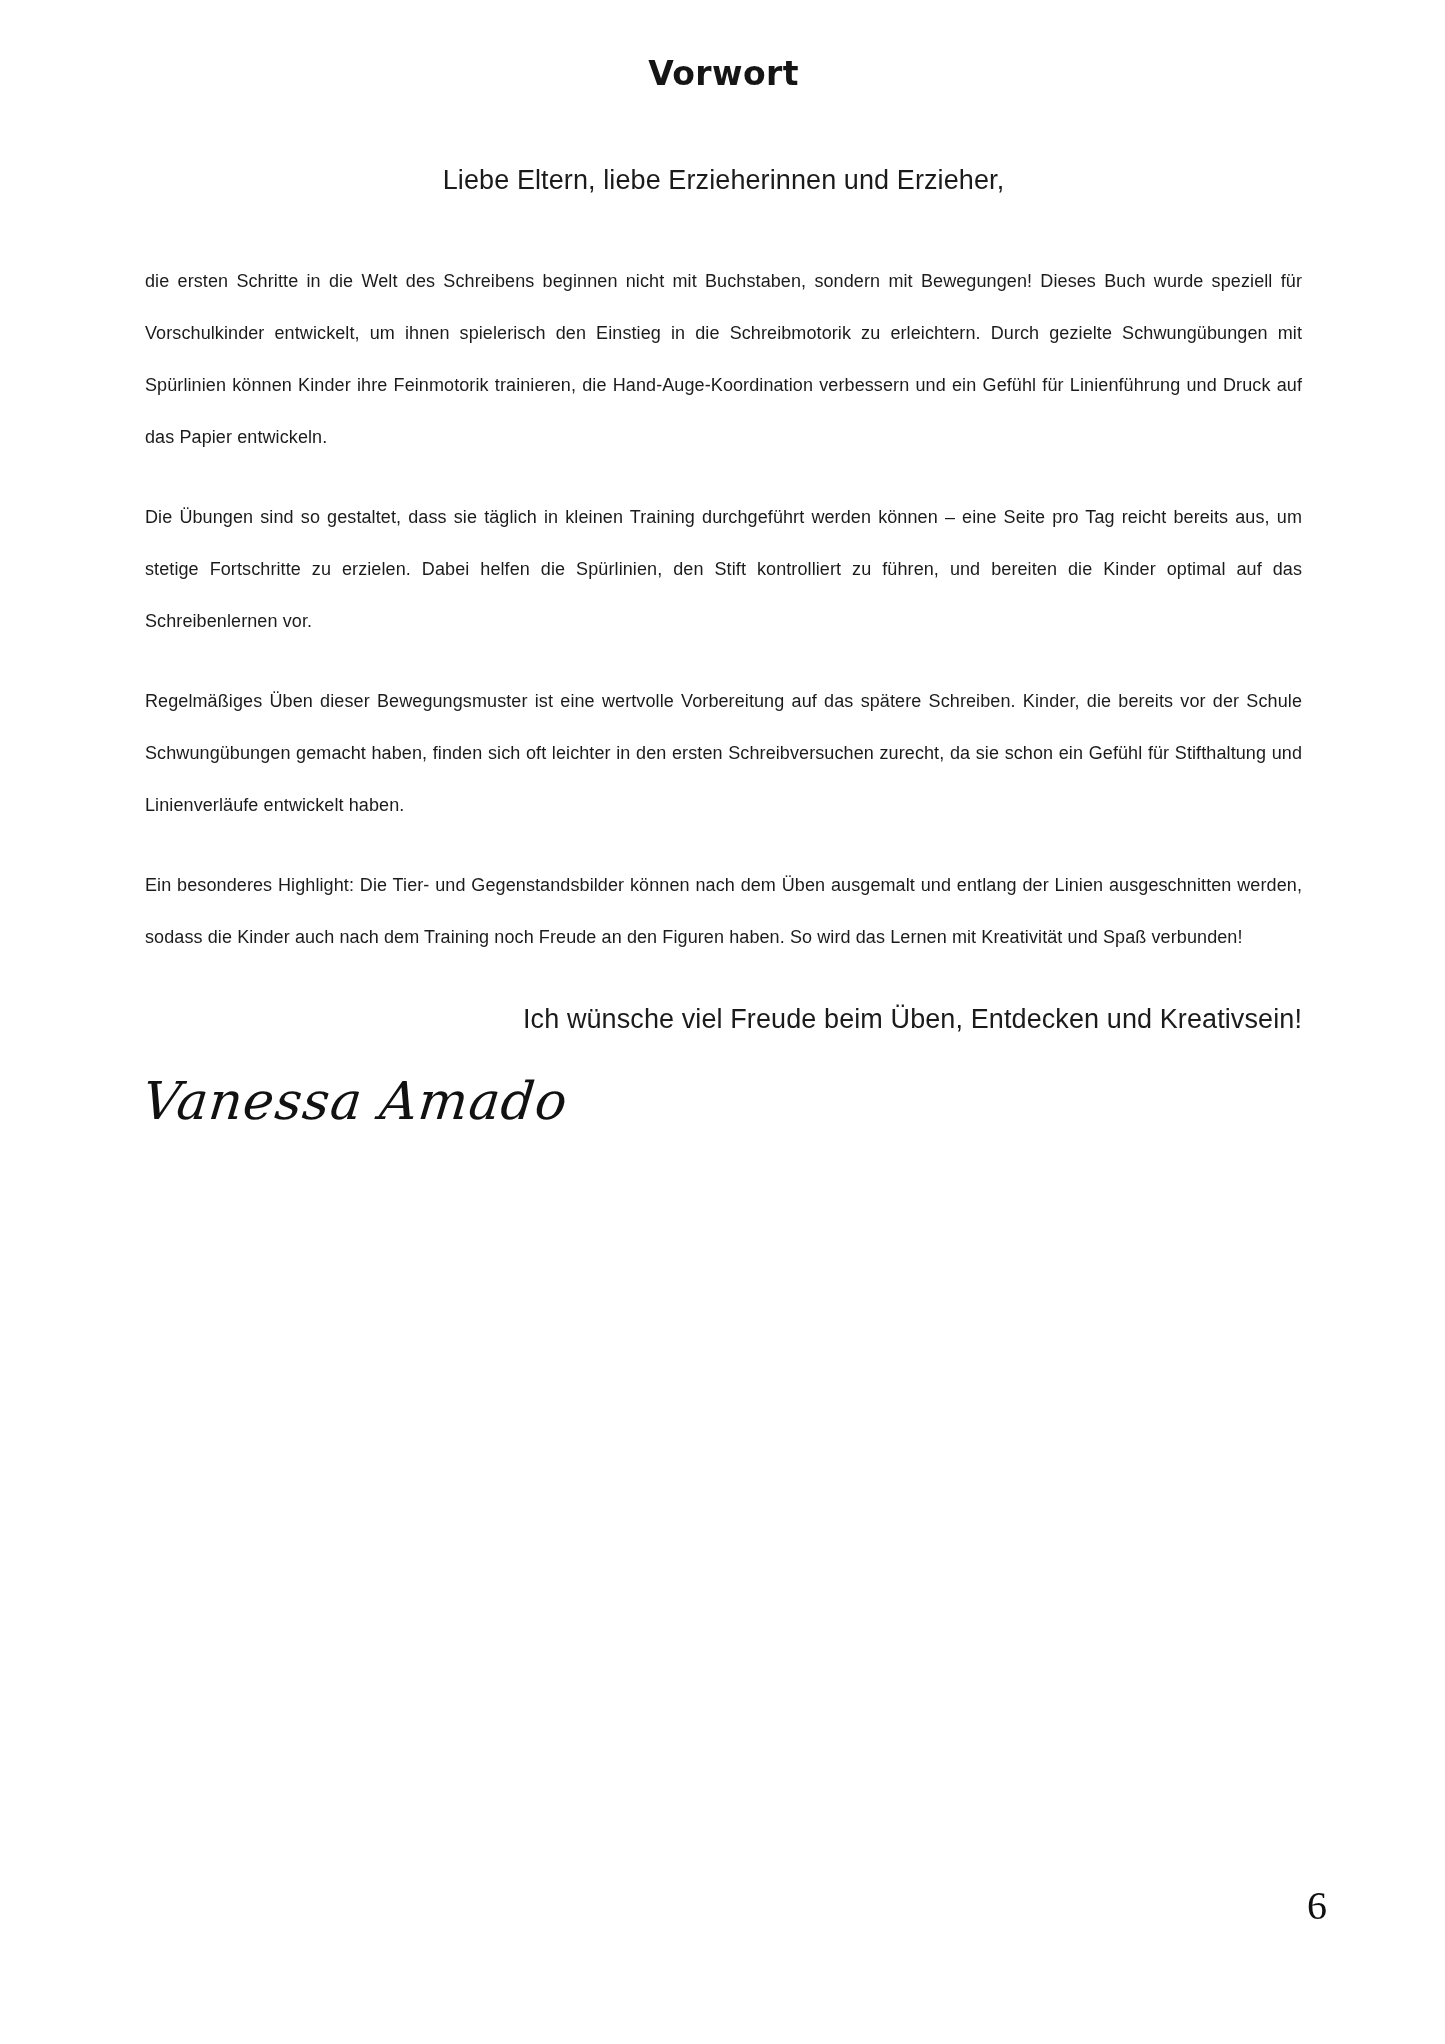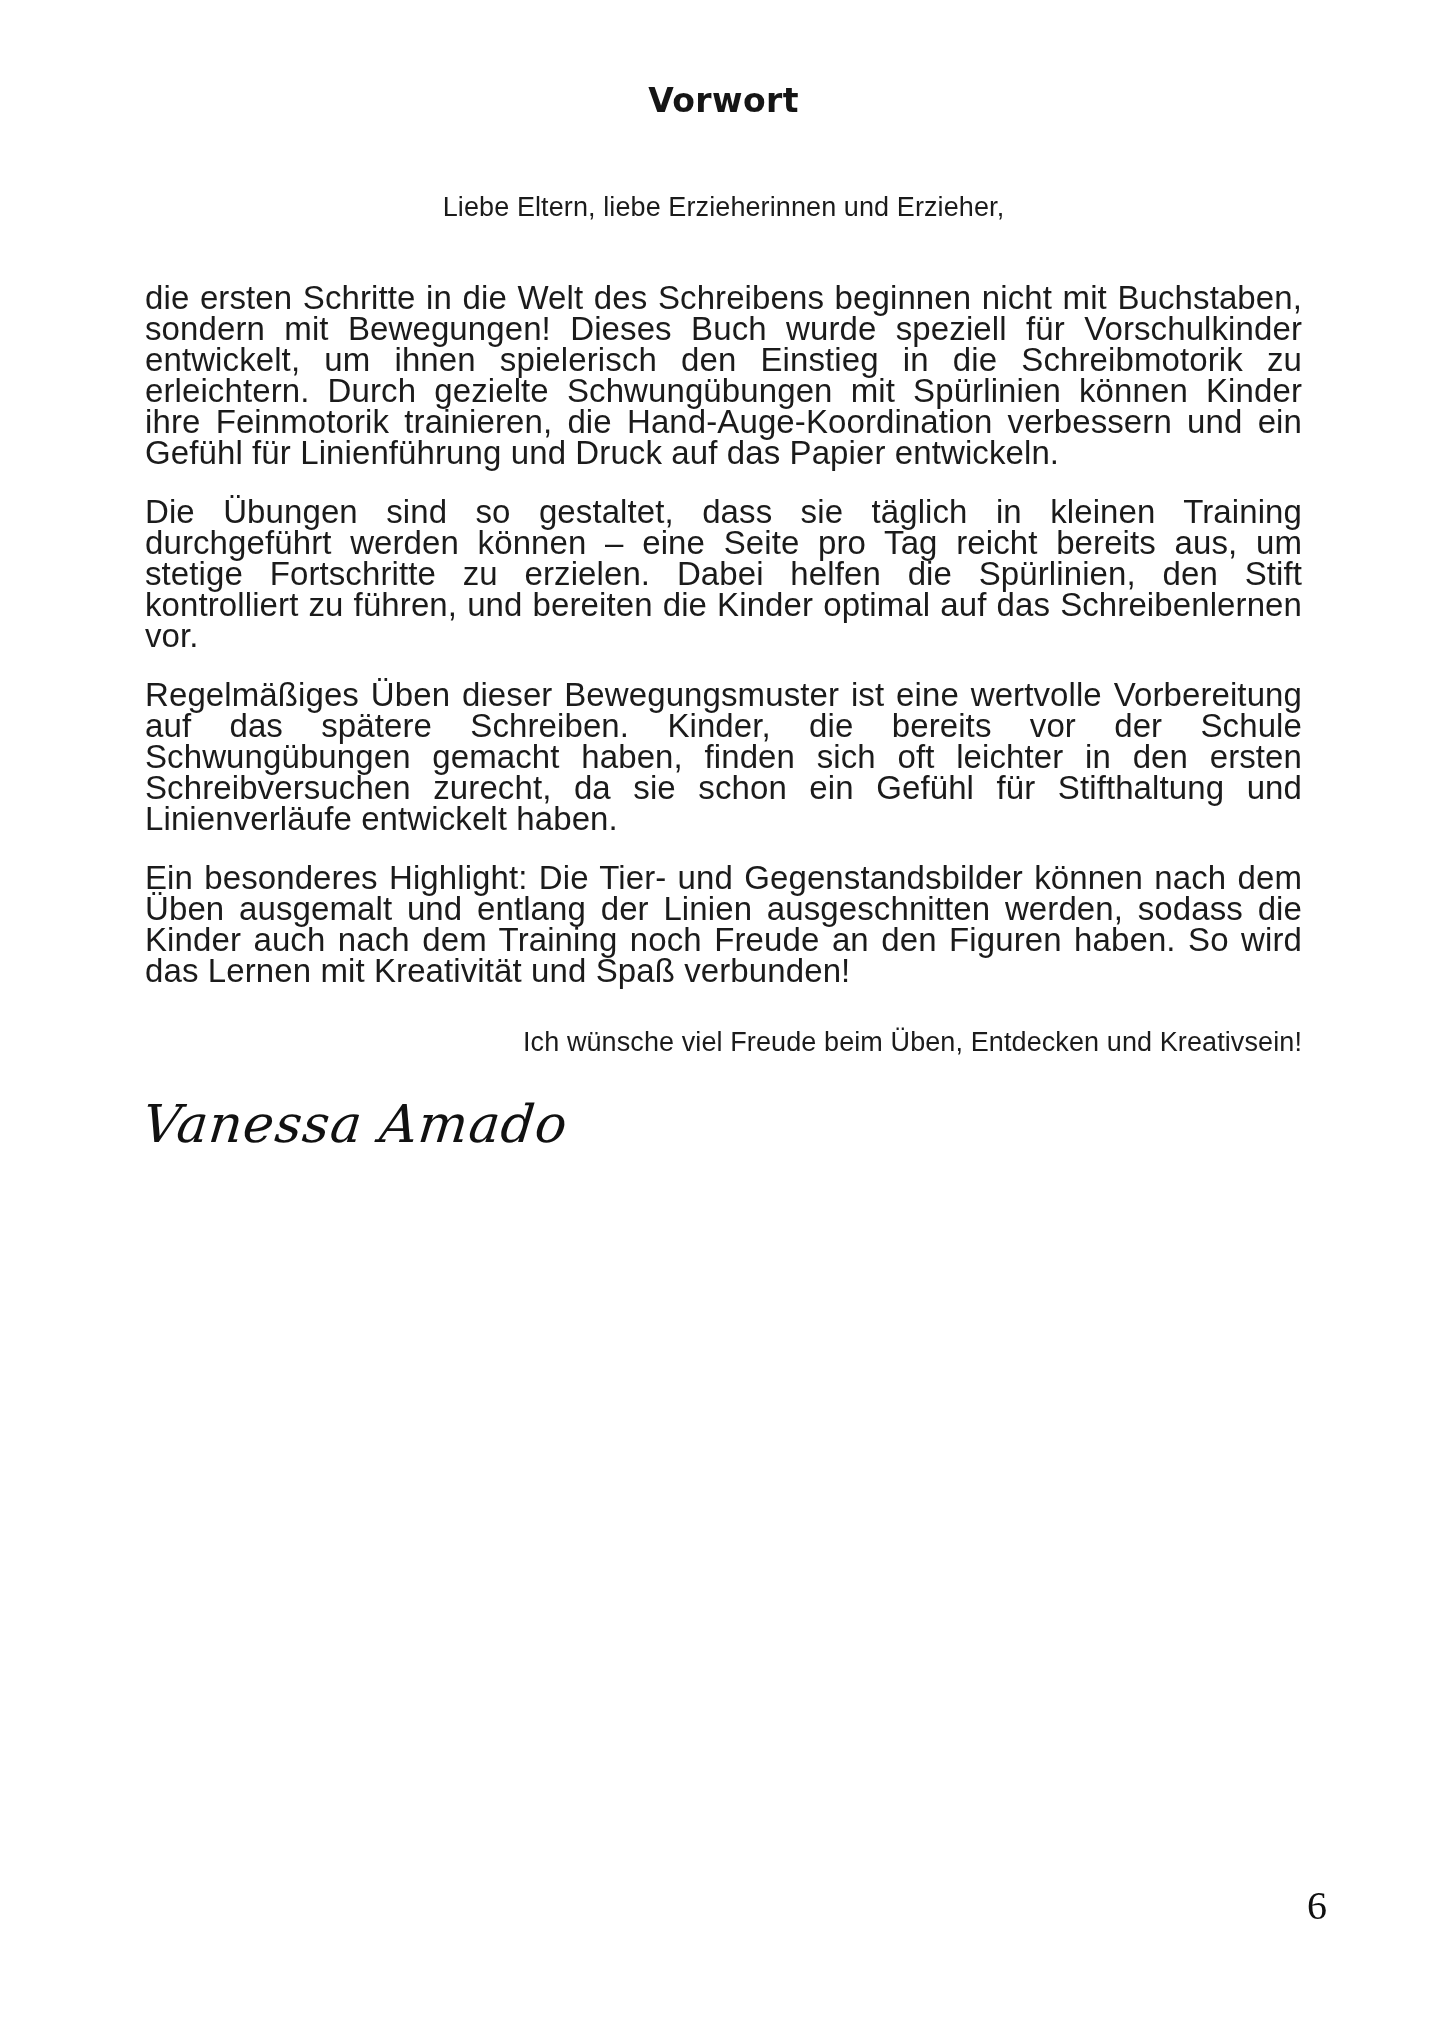--- a/index.html
+++ b/index.html
@@ -26,44 +26,44 @@
     width: 1157px;
   }
   .page-title {
     font-family: "DejaVu Sans", sans-serif;
     font-weight: bold;
     font-size: 33px;
     letter-spacing: 0.4px;
     color: #151515;
     text-align: center;
     margin: 0;
-    padding-top: 83px;
+    padding-top: 56px;
     line-height: 1.1;
   }
   .salutation {
     font-family: "Liberation Sans", sans-serif;
     font-size: 27px;
     font-weight: 400;
     color: #1b1b1b;
     letter-spacing: 0.1px;
     margin: 0;
     padding-top: 68px;
     line-height: 41px;
     text-align: center;
   }
   .body-block {
     padding-top: 54px;
   }
   p.para {
     font-family: "Liberation Sans", sans-serif;
-    font-size: 33px;
+    font-size: 18px;
     font-weight: 400;
     color: #1b1b1b;
     letter-spacing: 0.1px;
-    line-height: 31px;
+    line-height: 52px;
     text-align: justify;
     text-justify: inter-word;
     margin: 0 0 28px 0;
   }
   p.closing {
     font-family: "Liberation Sans", sans-serif;
     font-size: 27px;
     font-weight: 400;
     color: #1b1b1b;
     letter-spacing: 0.1px;

